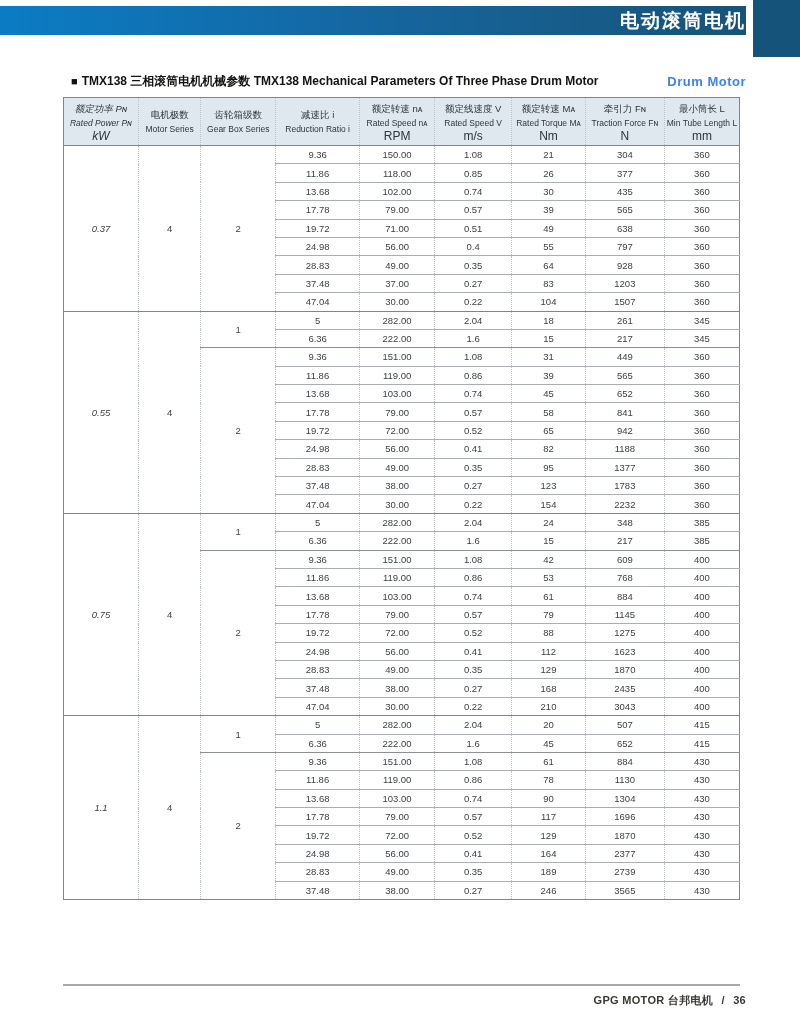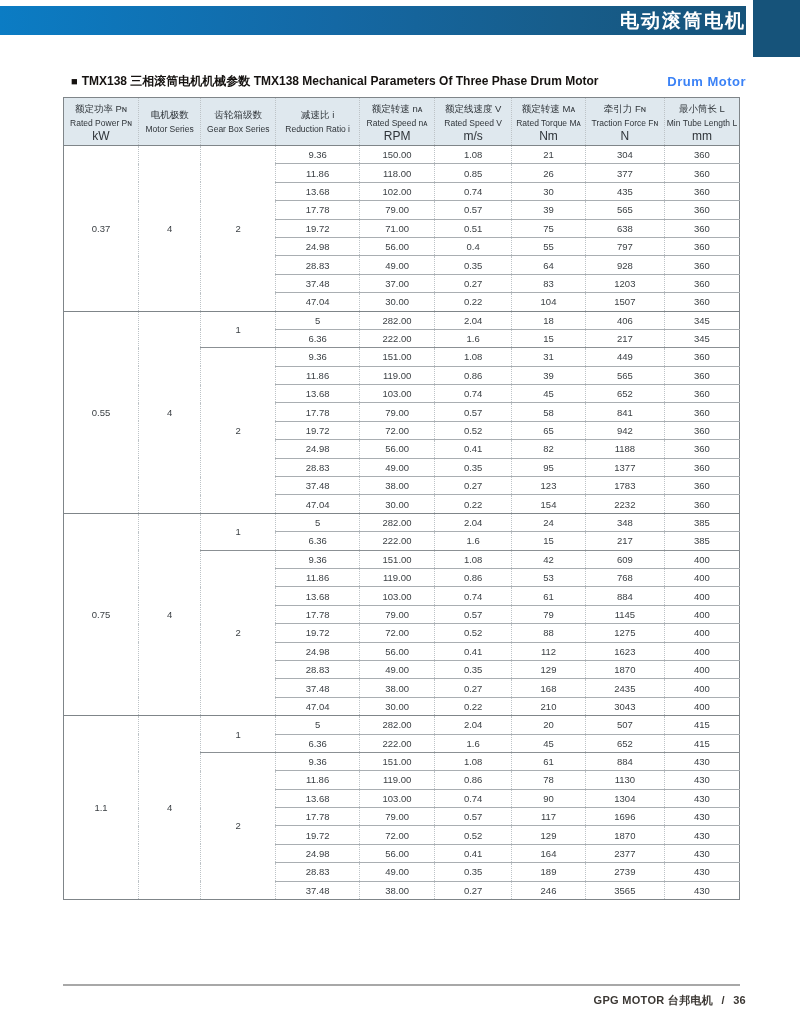--- a/index.html
+++ b/index.html
@@ -65,21 +65,21 @@
     width: 677px;
     border-collapse: collapse;
     table-layout: fixed;
     border: 1px solid #7f8589;
   }
   table.pt th, table.pt td {
     text-align: center;
     vertical-align: middle;
     border-left: 1px dotted #bdc3c7;
   }
-  table.pt th:first-child, table.pt td.first-col { border-left: none; }
+  table.pt th:first-child, table.pt td.first-col { border-left: none; font-style: italic; }
   table.pt thead th {
     background: #dfe8ee;
     height: 48px;
     font-weight: normal;
     color: #2f3439;
     border-bottom: 1px solid #7f8589;
     padding: 2px 0;
   }
   .h-zh  { font-size: 9.5px; line-height: 15px; }
   .h-en  { font-size: 8.5px; line-height: 14px; }
@@ -219,21 +219,21 @@
           <td class="data-cell alt">79.00</td>
           <td class="data-cell alt">0.57</td>
           <td class="data-cell alt">39</td>
           <td class="data-cell alt">565</td>
           <td class="data-cell alt">360</td>
         </tr>
         <tr>
           <td class="data-cell">19.72</td>
           <td class="data-cell">71.00</td>
           <td class="data-cell">0.51</td>
-          <td class="data-cell">75</td>
+          <td class="data-cell">49</td>
           <td class="data-cell">638</td>
           <td class="data-cell">360</td>
         </tr>
         <tr>
           <td class="data-cell alt">24.98</td>
           <td class="data-cell alt">56.00</td>
           <td class="data-cell alt">0.4</td>
           <td class="data-cell alt">55</td>
           <td class="data-cell alt">797</td>
           <td class="data-cell alt">360</td>
@@ -263,21 +263,21 @@
           <td class="data-cell">360</td>
         </tr>
         <tr>
           <td class="merged-cell first-col sec-start" rowspan="11">0.55</td>
           <td class="merged-cell sec-start" rowspan="11">4</td>
           <td class="merged-cell sec-start" rowspan="2">1</td>
           <td class="data-cell alt sec-start">5</td>
           <td class="data-cell alt sec-start">282.00</td>
           <td class="data-cell alt sec-start">2.04</td>
           <td class="data-cell alt sec-start">18</td>
-          <td class="data-cell alt sec-start">406</td>
+          <td class="data-cell alt sec-start">261</td>
           <td class="data-cell alt sec-start">345</td>
         </tr>
         <tr>
           <td class="data-cell">6.36</td>
           <td class="data-cell">222.00</td>
           <td class="data-cell">1.6</td>
           <td class="data-cell">15</td>
           <td class="data-cell">217</td>
           <td class="data-cell">345</td>
         </tr>

